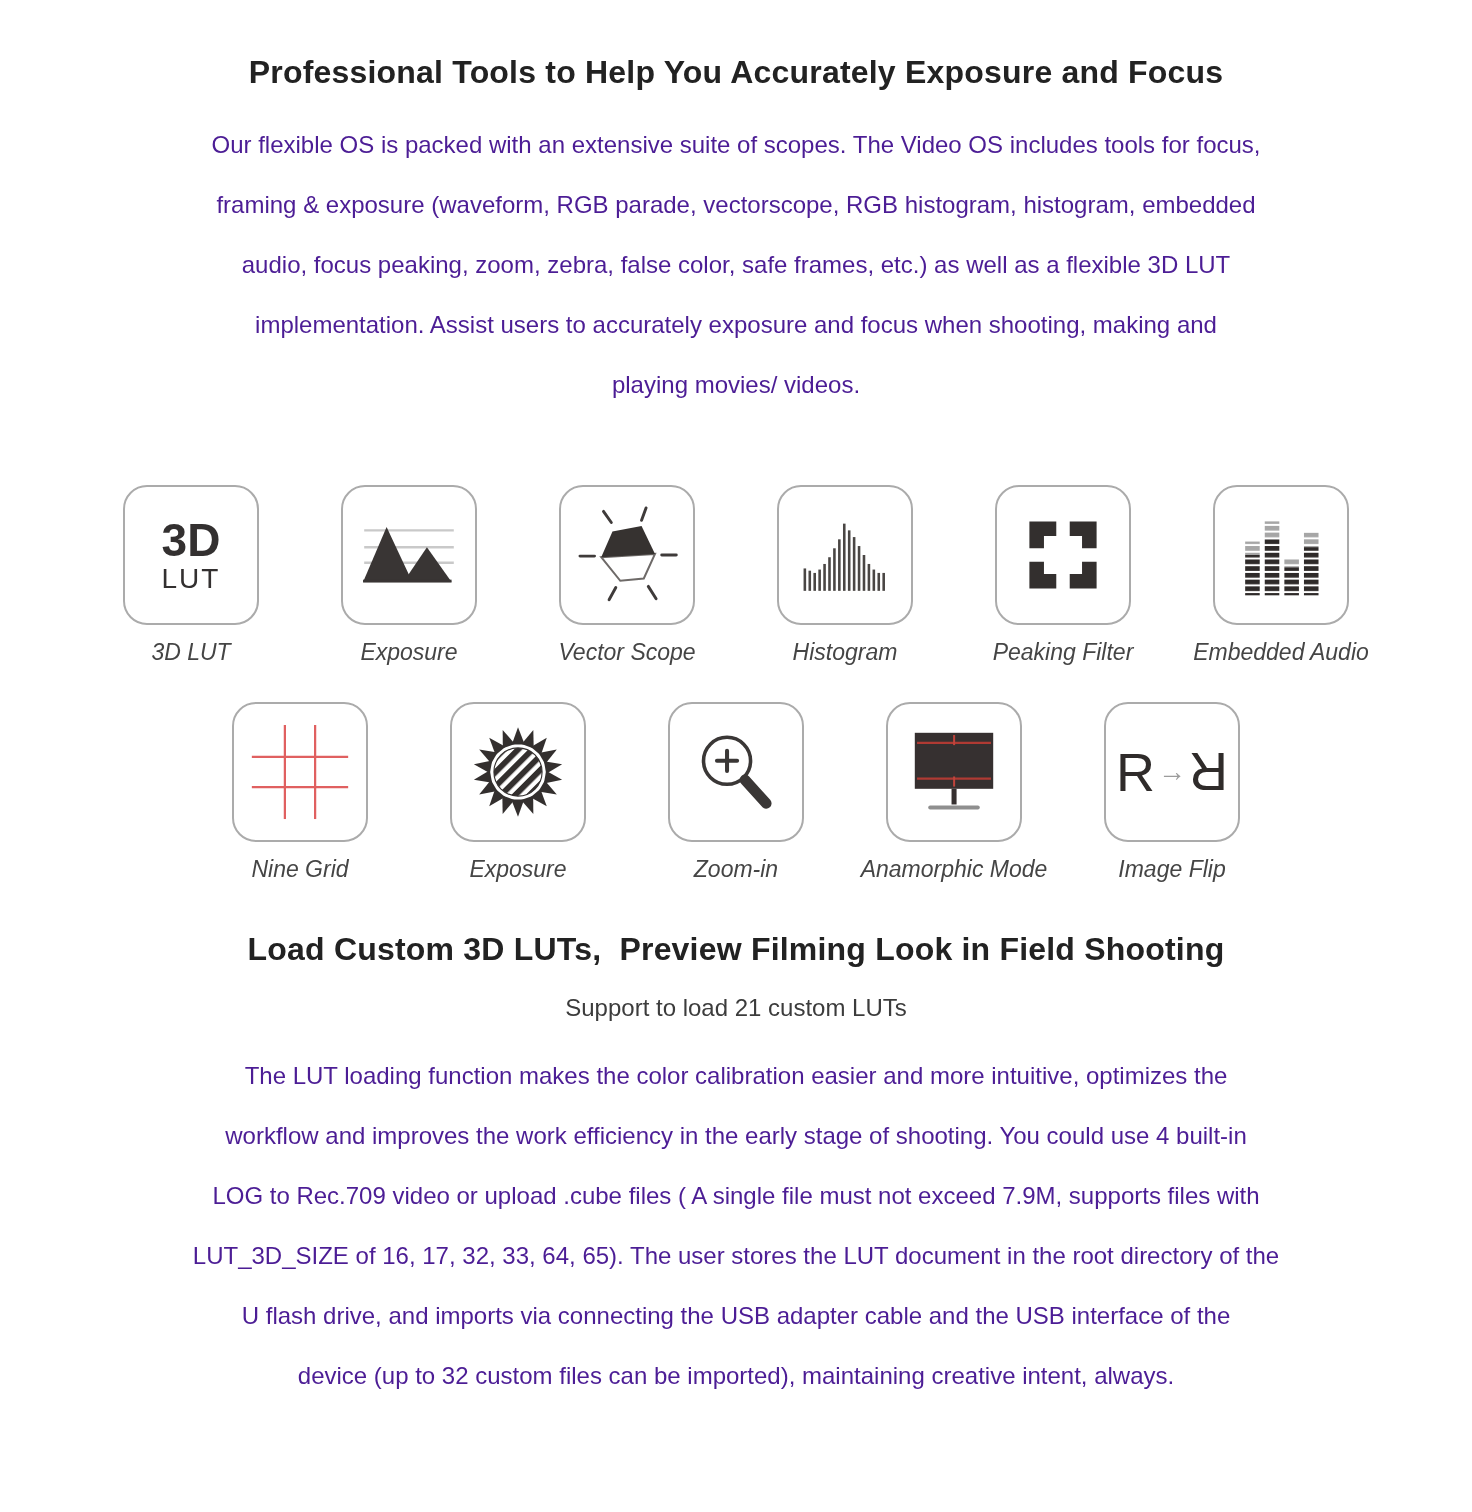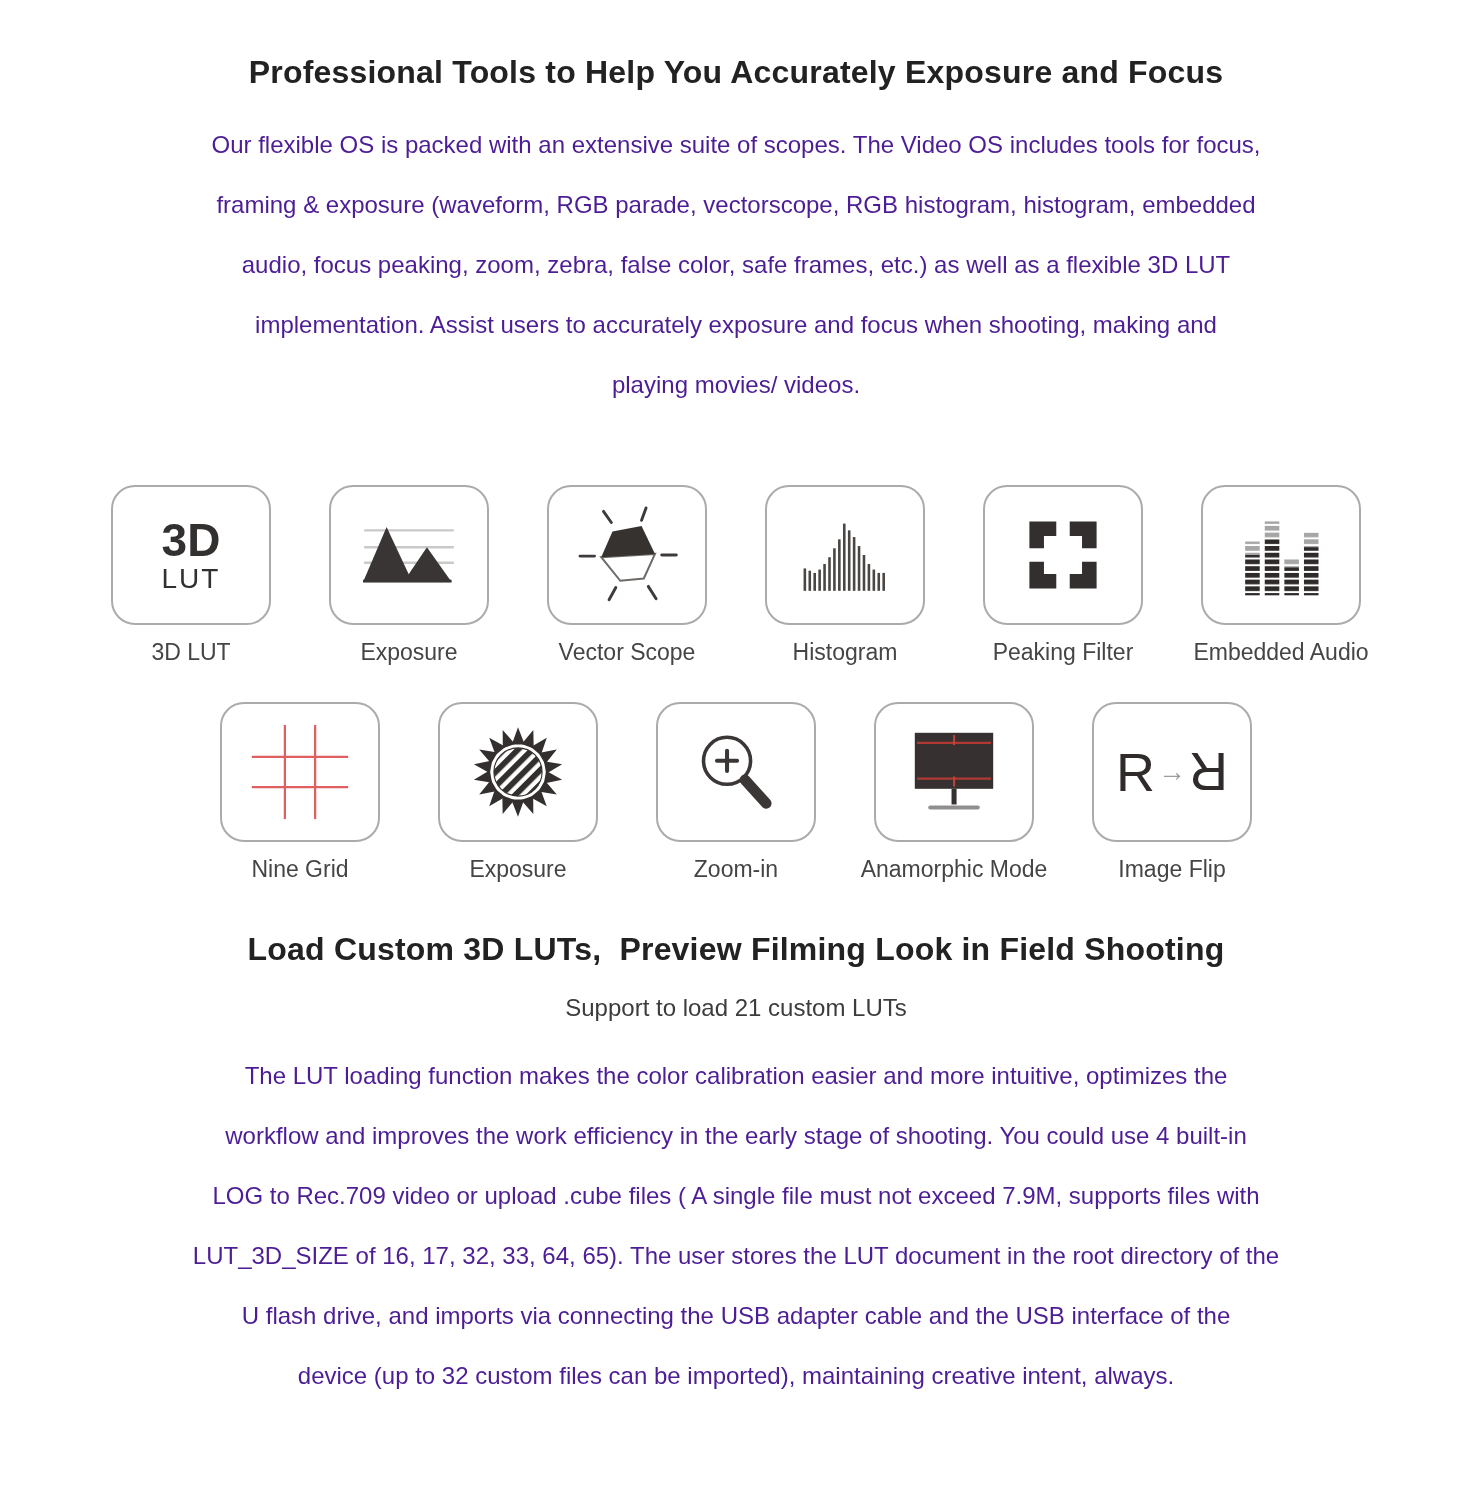--- a/index.html
+++ b/index.html
@@ -38,34 +38,35 @@
 
   .icon-grid { margin-top: 70px; }
   .icon-row {
     display: flex;
     justify-content: center;
     gap: 78px;
   }
   .icon-row + .icon-row { margin-top: 36px; }
   .cell { width: 140px; display: flex; flex-direction: column; align-items: center; }
   .box {
-    width: 160px; height: 140px;
+    width: 136px; height: 140px;
     border: 2px solid #ababab;
     border-radius: 24px;
     background: #ffffff;
     display: flex; align-items: center; justify-content: center;
     overflow: hidden;
   }
   .box svg { width: 112px; height: 112px; display: block; }
   .cell .label {
     margin-top: 14px;
     font-size: 23px;
     color: #454545;
     white-space: nowrap;
     text-align: left;
+    font-style: italic;
   }
 
   
   .lut-text { text-align: center; color: #333030; line-height: 1; }
   .lut-top { font-size: 46px; font-weight: 700; letter-spacing: 0px; }
   .lut-bottom { font-size: 28px; font-weight: 400; letter-spacing: 2px; margin-top: 2px; }
 
   
   .flip-wrap { display: flex; align-items: center; justify-content: center; color: #2f2b2a; }
   .flip-letter { font-size: 54px; font-weight: 400; line-height: 1; }

